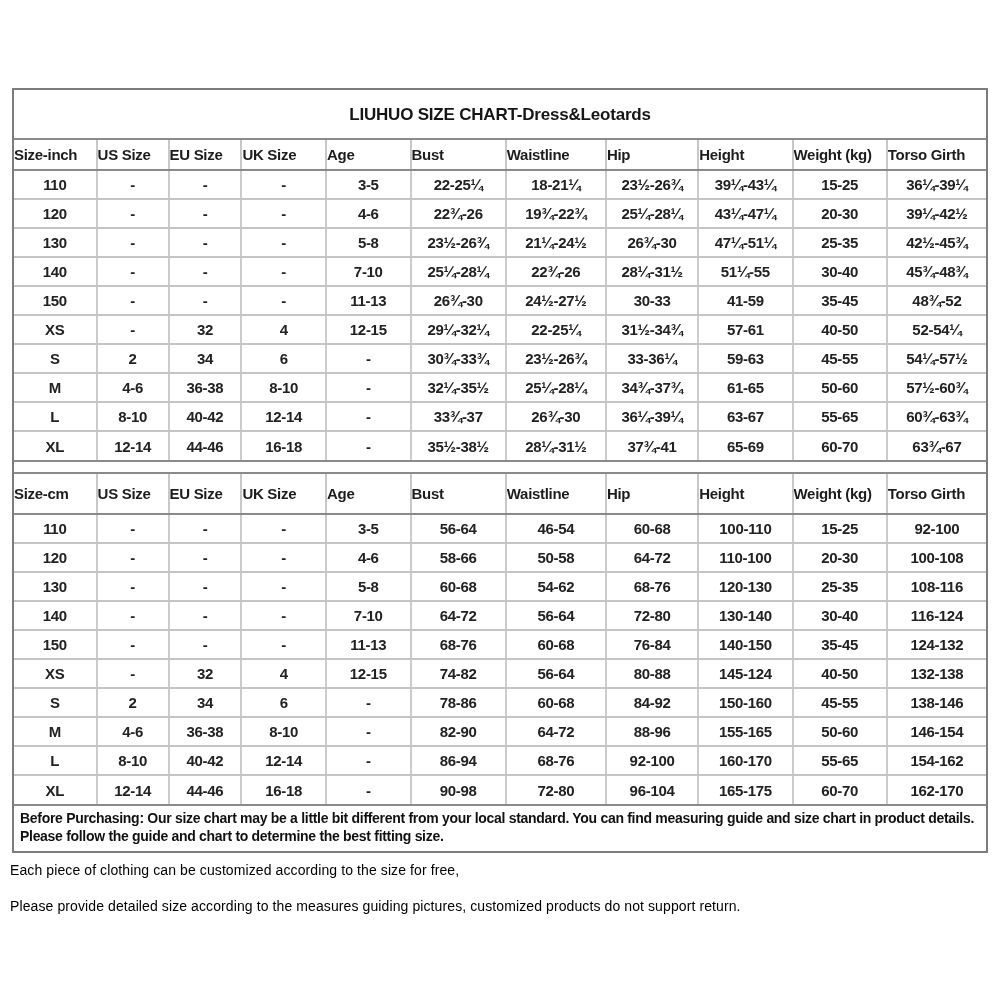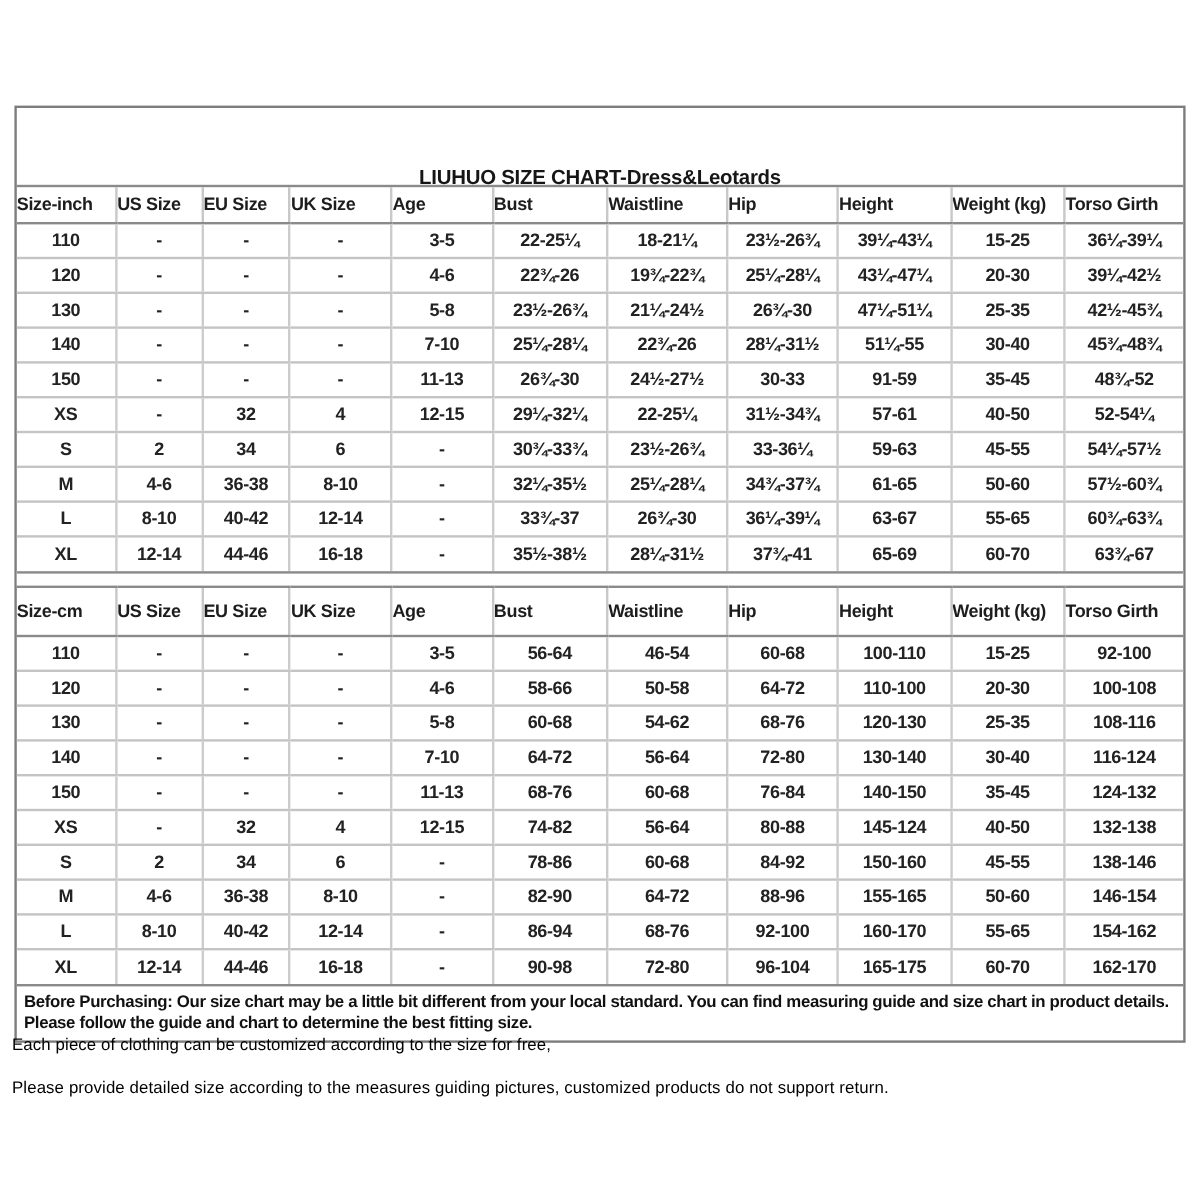--- a/index.html
+++ b/index.html
@@ -11,29 +11,28 @@
     position: relative;
   }
   .chart-wrap {
     position: absolute;
     left: 12px; top: 88px;
     width: 976px;
     border: 2px solid #7d7d7d;
     background: #fff;
   }
   .chart-title {
-    height: 33px;
+    height: 50px;
     line-height: 50px;
     text-align: center;
     font-weight: bold;
     font-size: 17px;
     letter-spacing: -0.2px;
     border-bottom: 2px solid #8a8a8a;
     color: #161616;
-    margin-top: 33px;
   }
   table.size-table {
     width: 100%;
     border-collapse: collapse;
     table-layout: fixed;
   }
   table.size-table th {
     height: 30px;
     font-size: 15px;
     font-weight: bold;
@@ -179,21 +178,21 @@
         </tr>
         <tr>
           <td>150</td>
           <td>-</td>
           <td>-</td>
           <td>-</td>
           <td>11-13</td>
           <td>26¾-30</td>
           <td>24½-27½</td>
           <td>30-33</td>
-          <td>91-59</td>
+          <td>41-59</td>
           <td>35-45</td>
           <td>48¾-52</td>
         </tr>
         <tr>
           <td>XS</td>
           <td>-</td>
           <td>32</td>
           <td>4</td>
           <td>12-15</td>
           <td>29¼-32¼</td>

